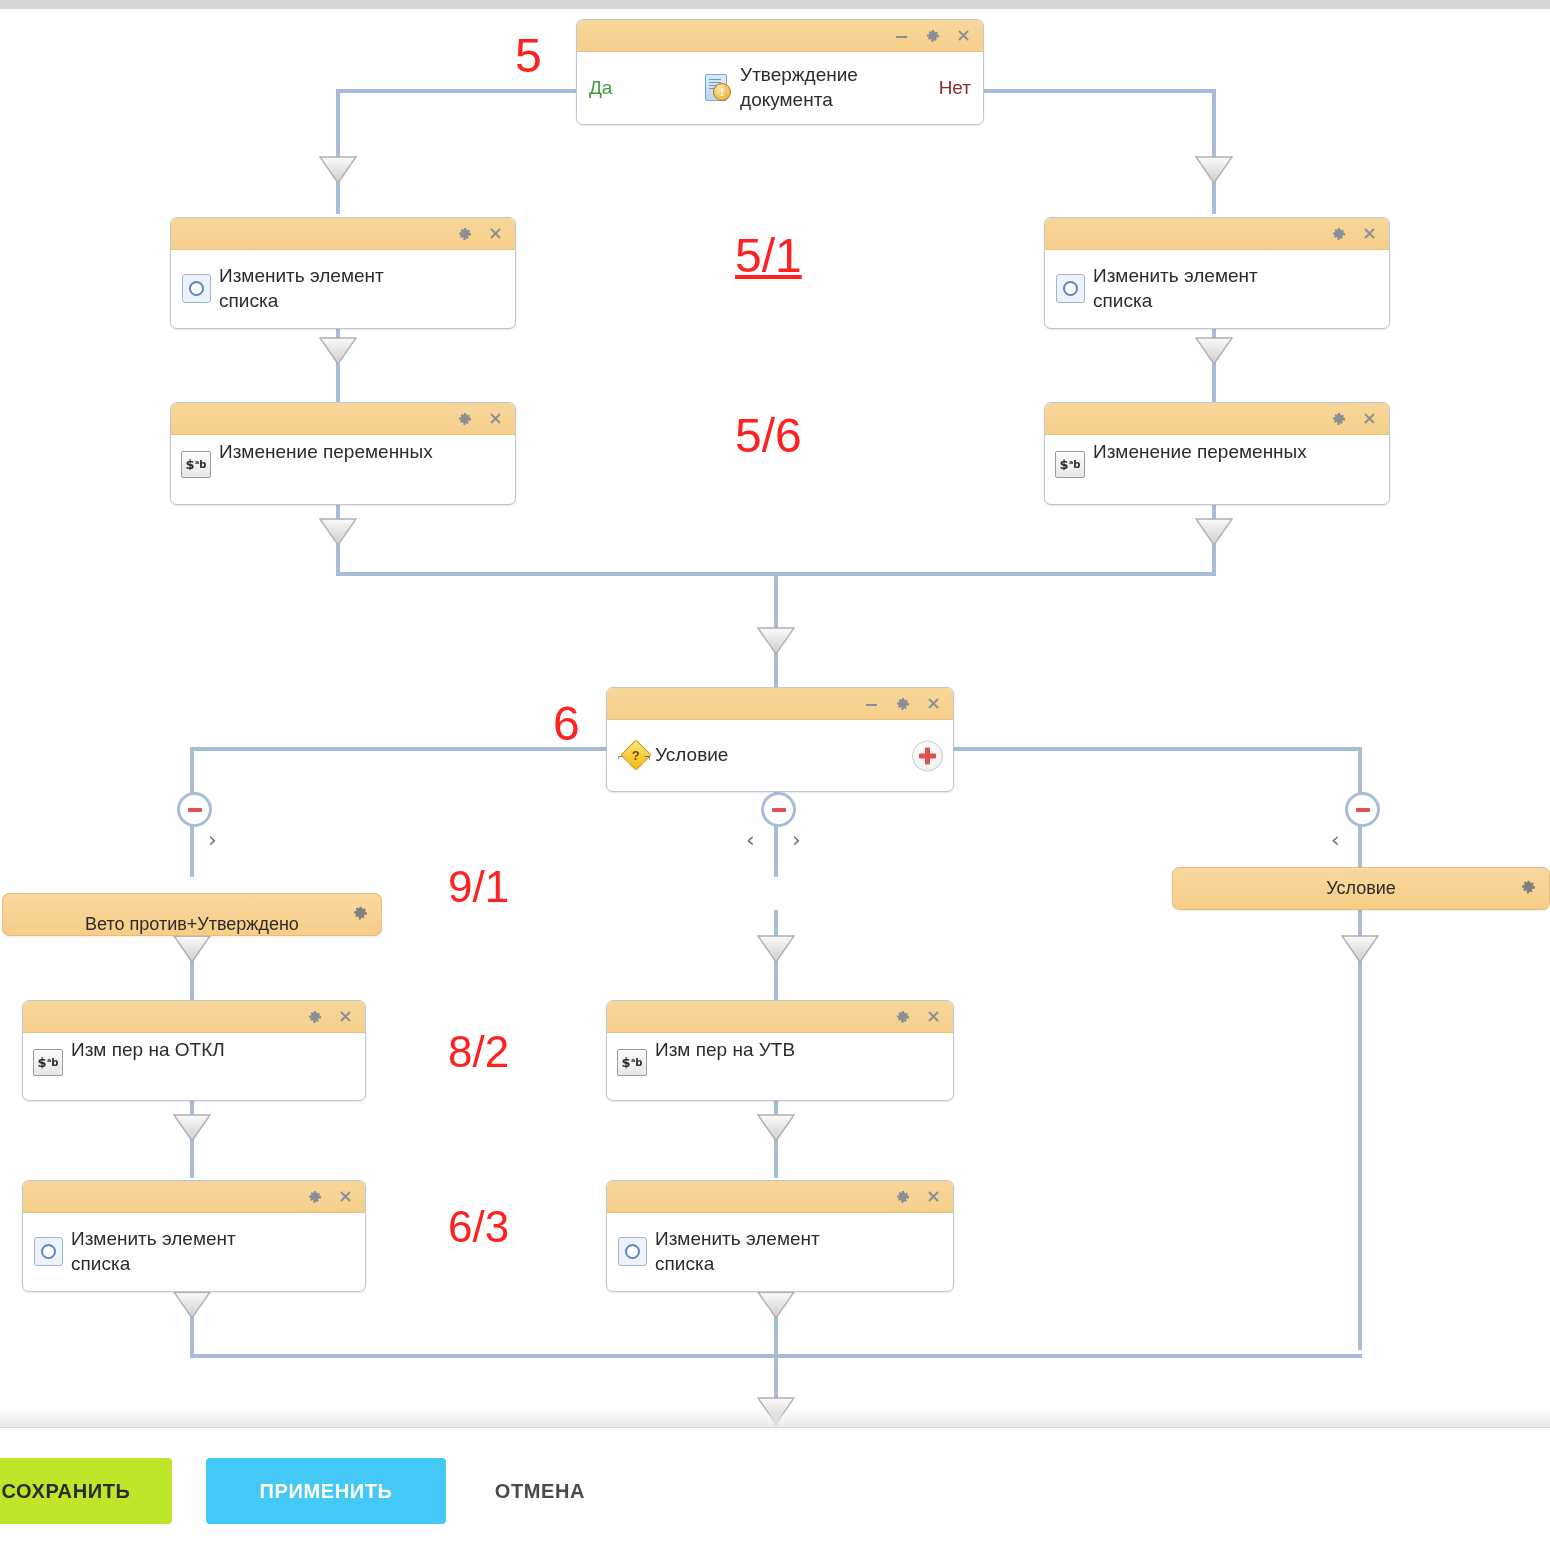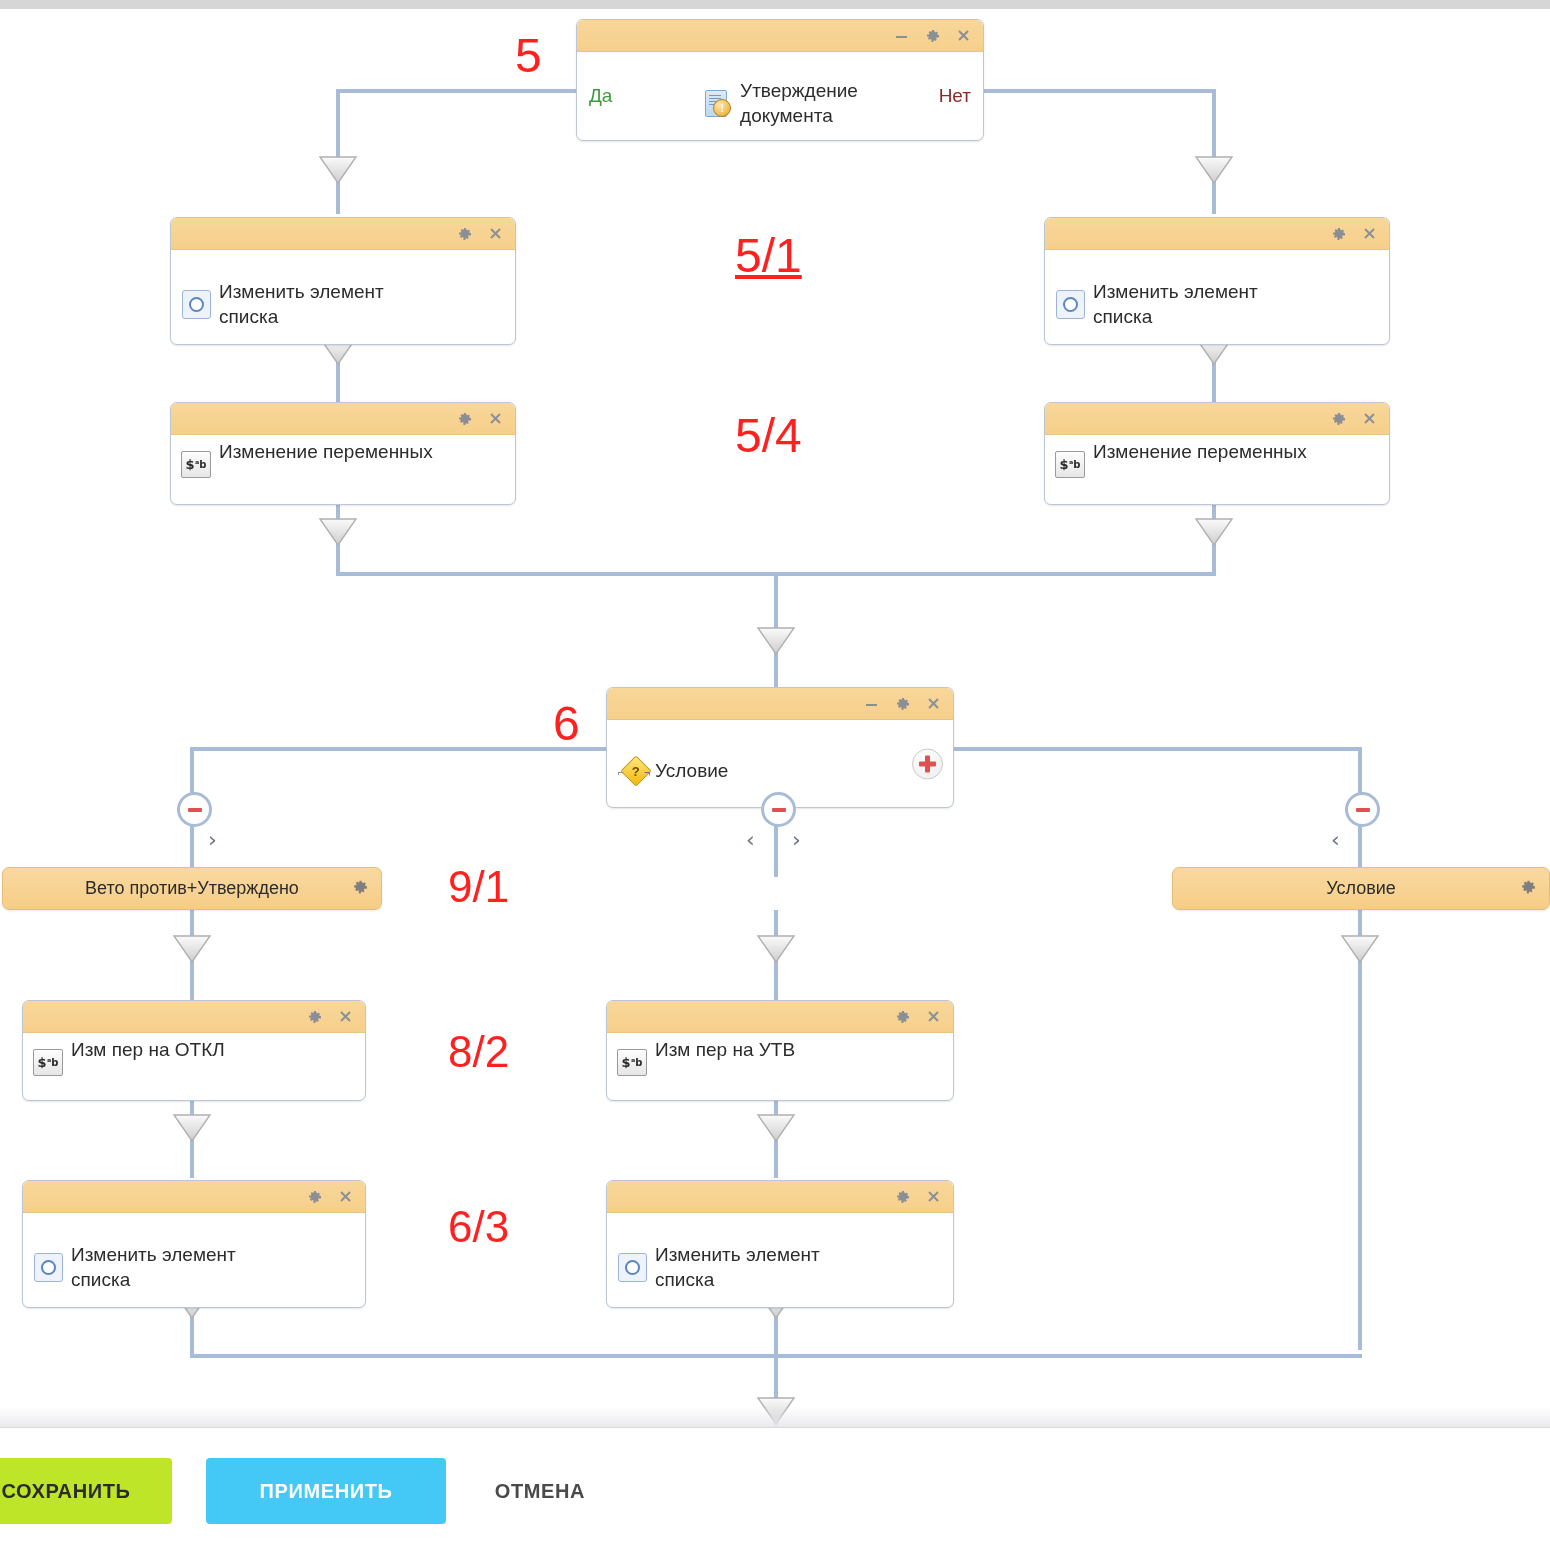--- a/index.html
+++ b/index.html
@@ -50,21 +50,21 @@
   .node .titlebar{
     height:31px;
     background:linear-gradient(to bottom,#f8d79a 0%,#f6cf8b 100%);
     border-bottom:1px solid #e8c483;
     display:flex;align-items:center;justify-content:flex-end;
     padding-right:11px;
     gap:14px;
   }
   .node .body{
     display:flex;align-items:center;
-    padding:23px 10px 9px 10px;
+    padding:7px 10px 9px 10px;
     min-height:44px;
     position:relative;
   }
   .node .body .label{
     font-size:19px;color:#2c2c2c;line-height:25px;
     margin-left:8px;
     white-space:pre-line;
   }
   .tb-btn{
     width:17px;height:17px;display:inline-flex;
@@ -485,21 +485,21 @@
   <div class="minus-circle" style="left:177px;top:783px;"></div>
   <span class="chev" style="left:208px;top:820px;">›</span>
 
   <div class="minus-circle" style="left:761px;top:783px;"></div>
   <span class="chev" style="left:746px;top:820px;">‹</span>
   <span class="chev" style="left:792px;top:820px;">›</span>
 
   <div class="minus-circle" style="left:1345px;top:783px;"></div>
   <span class="chev" style="left:1331px;top:820px;">‹</span>
 
-  <div class="branch" style="left:2px;top:858px;width:378px;">
+  <div class="branch" style="left:2px;top:884px;width:378px;align-items:flex-end;">
     <span class="btitle">Вето против+Утверждено</span>
     <span class="bgear"><svg width="17" height="17" viewBox="0 0 16 16">
           <path fill="#7f7f7f" d="M8 5.2A2.8 2.8 0 1 0 8 10.8 2.8 2.8 0 0 0 8 5.2zm0 4.1a1.3 1.3 0 1 1 0-2.6 1.3 1.3 0 0 1 0 2.6z"></path>
           <path fill="#7f7f7f" d="M14 7h-1.3a4.8 4.8 0 0 0-.5-1.2l.9-.9-1.4-1.4-.9.9A4.8 4.8 0 0 0 9 3.3V2H7v1.3c-.4.1-.8.3-1.2.5l-.9-.9-1.4 1.4.9.9c-.2.4-.4.8-.5 1.2H2v2h1.3c.1.4.3.8.5 1.2l-.9.9 1.4 1.4.9-.9c.4.2.8.4 1.2.5V14h2v-1.3c.4-.1.8-.3 1.2-.5l.9.9 1.4-1.4-.9-.9c.2-.4.4-.8.5-1.2H14V7z"></path>
         </svg></span>
   </div>
 
 
   <div class="branch" style="left:1172px;top:858px;width:376px;">
     <span class="btitle">Условие</span>
@@ -602,21 +602,21 @@
             <i></i>
           </span>
         </span>
       <span class="label">Изменить элемент
 списка</span>
     </div>
   </div>
 
   <span class="annot" style="left:515px;top:23px;">5</span>
   <span class="annot" style="left:735px;top:223px;text-decoration:underline;">5/1</span>
-  <span class="annot" style="left:735px;top:403px;">5/4</span>
+  <span class="annot" style="left:735px;top:403px;">5/6</span>
   <span class="annot" style="left:553px;top:691px;">6</span>
   <span class="annot sm" style="left:448px;top:856px;">9/1</span>
   <span class="annot sm" style="left:448px;top:1021px;">8/2</span>
   <span class="annot sm" style="left:448px;top:1196px;">6/3</span>
 
   <div id="canvas-fade"></div>
 </div>
 
 <div id="bottombar">
   <button class="btn" id="btn-save" style="left:-40px;top:30px;width:212px;">СОХРАНИТЬ</button>

